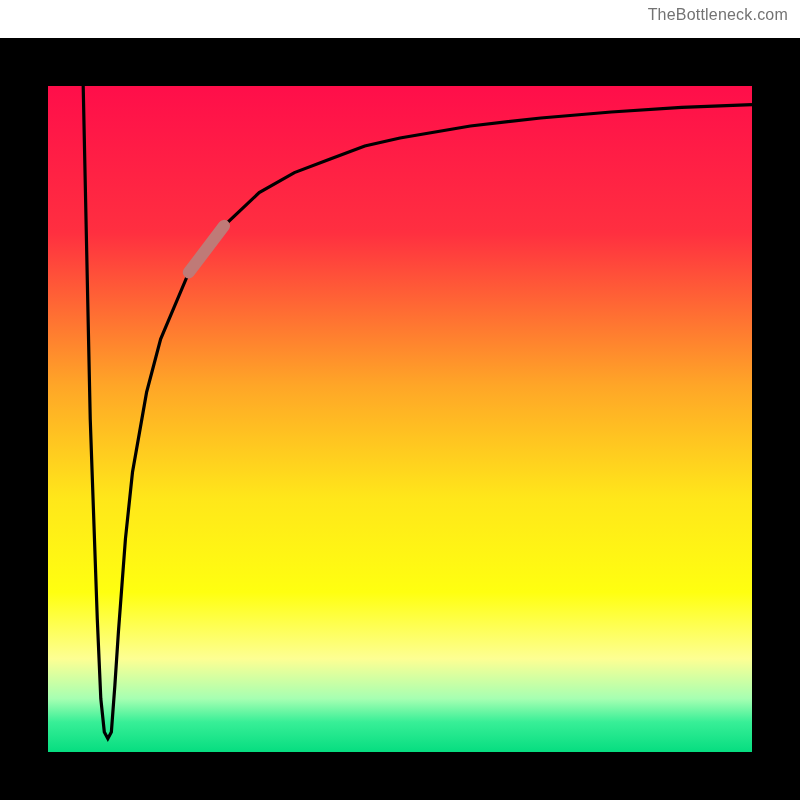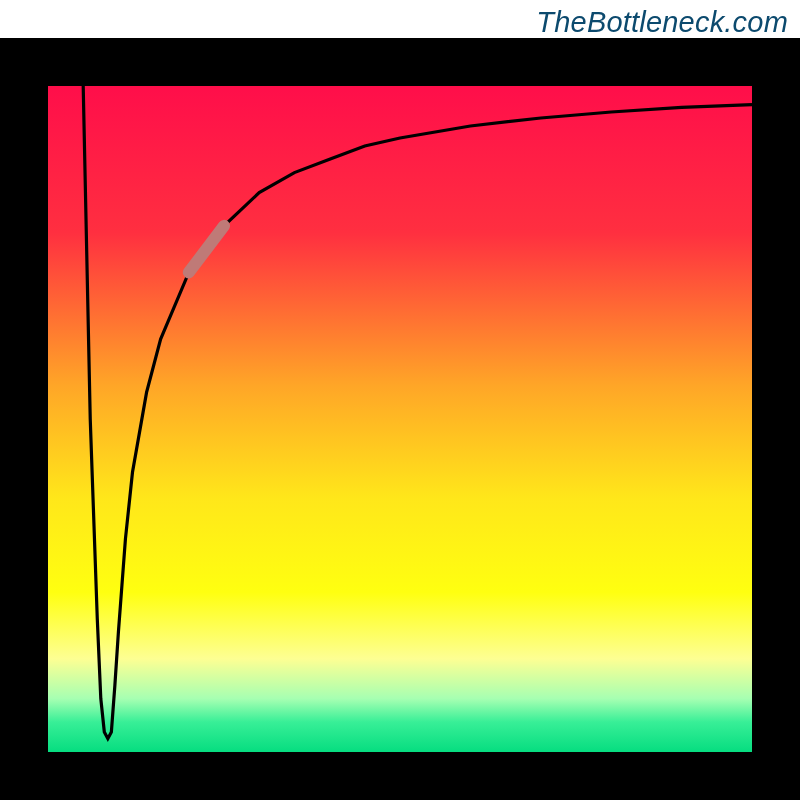--- a/index.html
+++ b/index.html
@@ -10,26 +10,25 @@
   }
   .wrap {
     position: relative;
     width: 800px;
     height: 800px;
   }
   .attribution {
     position: absolute;
     top: 6px;
     right: 12px;
-    color: #0c4a6e;
-    font-size: 29px;
+    color: #737373;
+    font-size: 16px;
     font-weight: 400;
     letter-spacing: 0.2px;
     z-index: 3;
-    font-style: italic;
   }
   svg.plot {
     position: absolute;
     top: 38px;
     left: 0;
     width: 800px;
     height: 762px;
     display: block;
   }
 </style>

